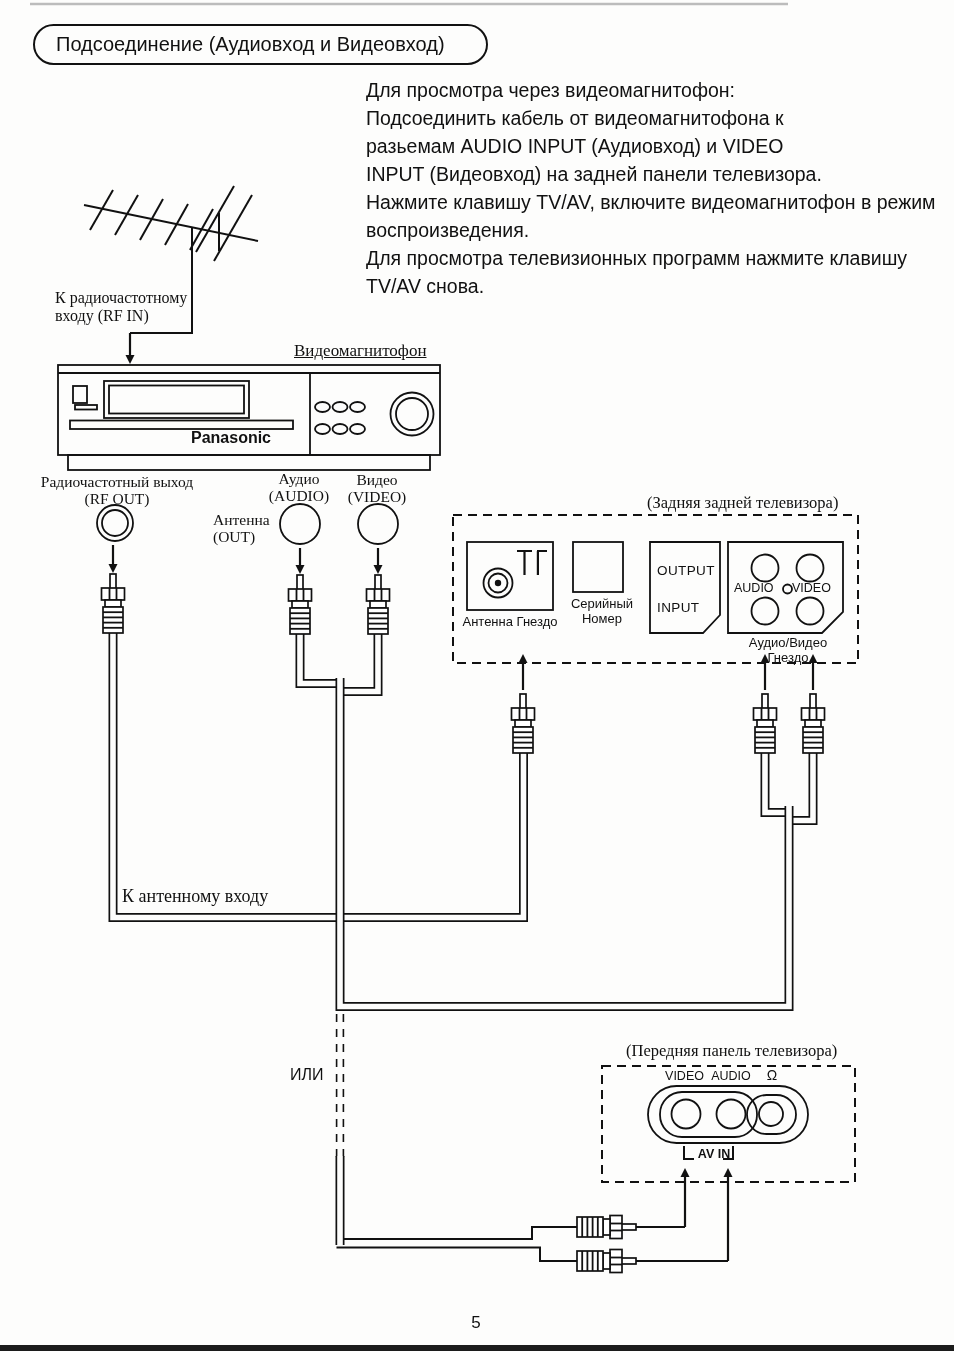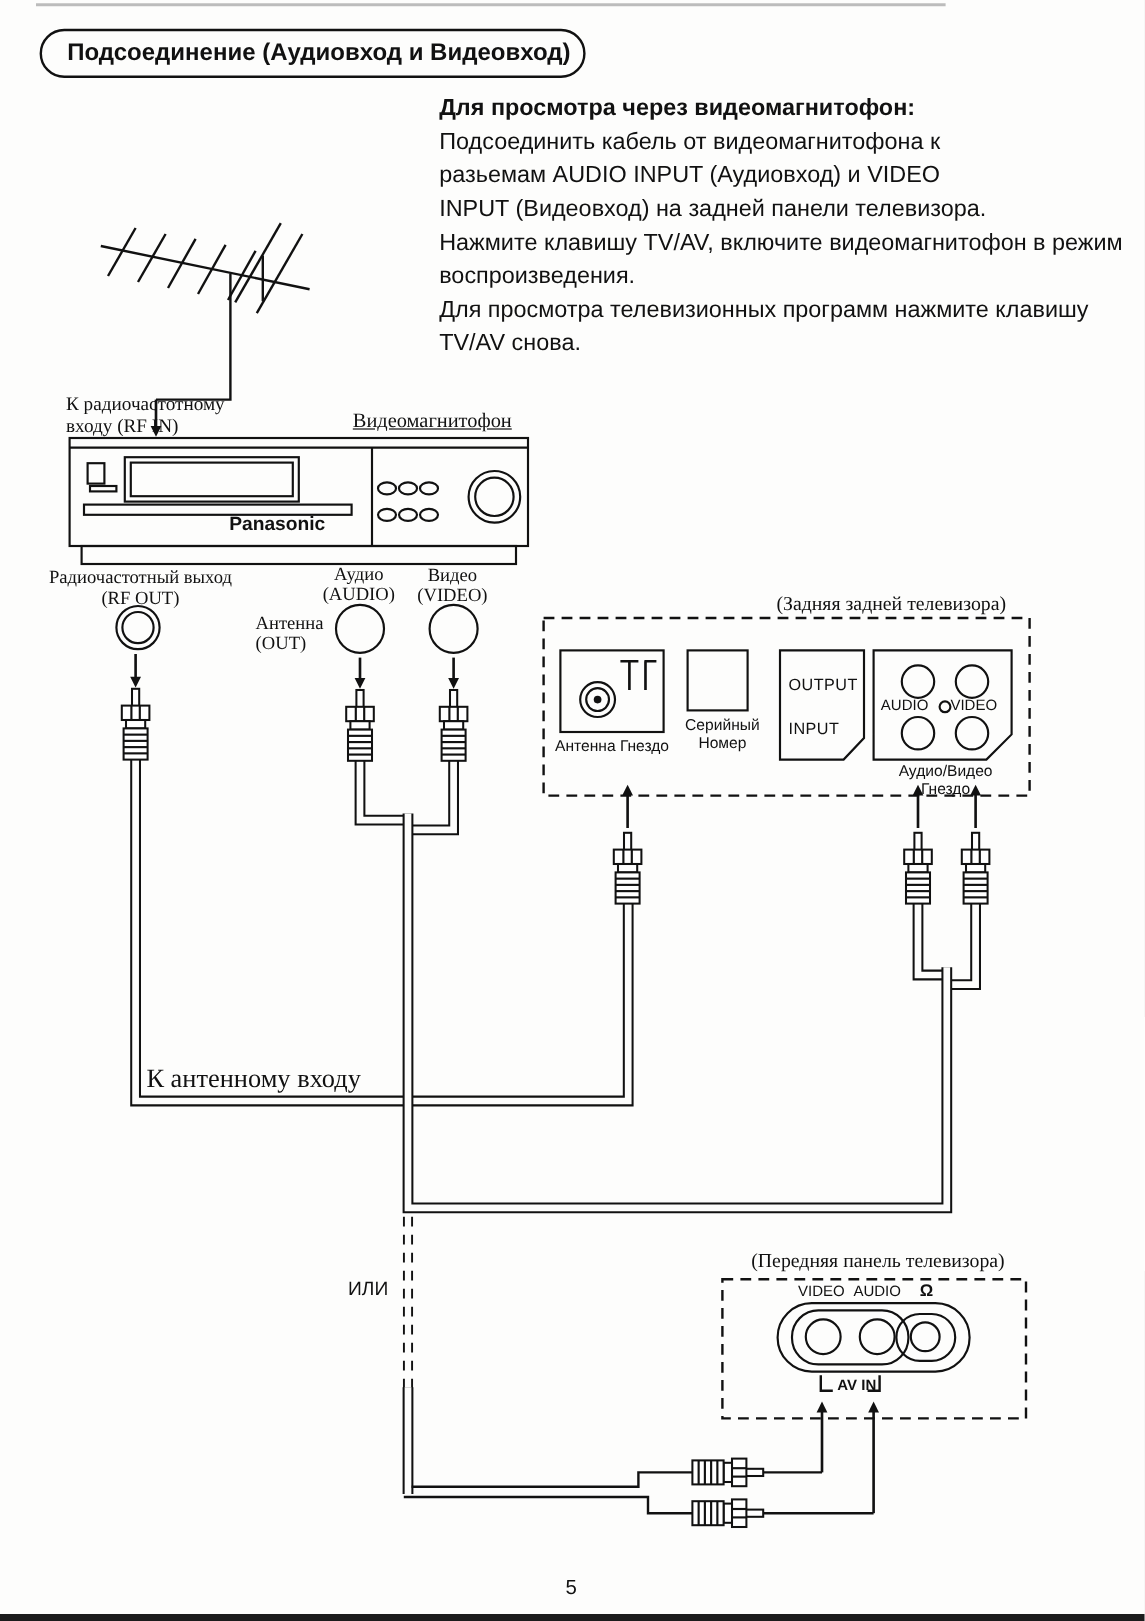--- a/index.html
+++ b/index.html
@@ -3,21 +3,21 @@
 <meta charset="utf-8">
 <style>
   html,body{margin:0;padding:0;background:#e8e8e8;}
   #page{position:relative;width:954px;height:1351px;background:#fdfdfc;margin:0 auto;
         overflow:hidden;color:#111;}
   .abs{position:absolute;z-index:2;}
   .serif{font-family:"Liberation Serif","DejaVu Serif",serif;}
   .sans{font-family:"Liberation Sans","DejaVu Sans",sans-serif;}
   .pre{white-space:pre-line;}
   .ctr{text-align:center;}
-  .b{font-weight:bold;}
+  .b{font-weight:normal;}
   #art{position:absolute;left:0;top:0;z-index:1;}
   #title-box{left:33px;top:24px;width:430px;height:37px;border:2.5px solid #111;
              border-radius:21px;font-size:20px;line-height:37px;padding-left:21px;}
   #instr{left:366px;top:76px;width:578px;font-size:19.5px;line-height:28px;}
   .lab{line-height:1.12;}
   .ln{stroke:#111;stroke-width:1.8;fill:none;}
   .ln2{stroke:#111;stroke-width:2.2;fill:none;}
   .lnt{stroke:#111;stroke-width:2;fill:none;}
   .cable-out{stroke:#111;stroke-width:9;fill:none;stroke-linejoin:miter;}
   .cable-in{stroke:#fdfdfc;stroke-width:5.6;fill:none;stroke-linejoin:miter;}
@@ -197,21 +197,21 @@
     <div class="b">Для просмотра через видеомагнитофон:</div>
     <div class="pre">Подсоединить кабель от видеомагнитофона к
 разьемам AUDIO INPUT (Аудиовход) и VIDEO
 INPUT (Видеовход) на задней панели телевизора.
 Нажмите клавишу TV/AV, включите видеомагнитофон в режим
 воспроизведения.</div>
     <div class="pre">Для просмотра телевизионных программ нажмите клавишу
 TV/AV снова.</div>
   </div>
 
-  <div class="abs serif pre lab" style="left:55px;top:289px;font-size:16px;margin-top:40px;">К радиочастотному
+  <div class="abs serif pre lab" style="left:55px;top:289px;font-size:16px;">К радиочастотному
 входу (RF IN)</div>
 
   <div class="abs serif" style="left:294px;top:341px;font-size:17px;text-decoration:underline;">Видеомагнитофон</div>
 
   <div class="abs sans ctr" style="left:143px;top:429px;width:90px;font-size:16px;font-weight:600;margin-left:43px;">Panasonic</div>
 
   <div class="abs serif pre lab ctr" style="left:18px;top:473px;width:198px;font-size:15.5px;">Радиочастотный выход
 (RF OUT)</div>
 
   <div class="abs serif pre lab" style="left:213px;top:511px;font-size:15.5px;">Антенна
@@ -232,21 +232,21 @@
   <div class="abs sans" style="left:657px;top:563px;font-size:13.5px;letter-spacing:.4px;">OUTPUT</div>
 
   <div class="abs sans" style="left:657px;top:600px;font-size:13.5px;letter-spacing:.4px;">INPUT</div>
 
   <div class="abs sans" style="left:734px;top:581px;font-size:12.5px;">AUDIO</div>
 
   <div class="abs sans" style="left:792px;top:581px;font-size:12.5px;">VIDEO</div>
 
   <div class="abs sans ctr" style="left:728px;top:635px;width:120px;font-size:13px;">Аудио/Видео Гнездо</div>
 
-  <div class="abs serif" style="left:122px;top:886px;font-size:22px;">К антенному входу</div>
+  <div class="abs serif" style="left:122px;top:886px;font-size:18px;">К антенному входу</div>
 
   <div class="abs sans" style="left:290px;top:1066px;font-size:16px;">ИЛИ</div>
 
   <div class="abs serif" style="left:626px;top:1041px;font-size:16.5px;">(Передняя панель телевизора)</div>
 
   <div class="abs sans ctr" style="left:660px;top:1069px;width:49px;font-size:12.5px;">VIDEO</div>
 
   <div class="abs sans ctr" style="left:707px;top:1069px;width:48px;font-size:12.5px;">AUDIO</div>
 
   <div class="abs sans ctr b" style="left:762px;top:1067px;width:20px;font-size:14px;">Ω</div>

